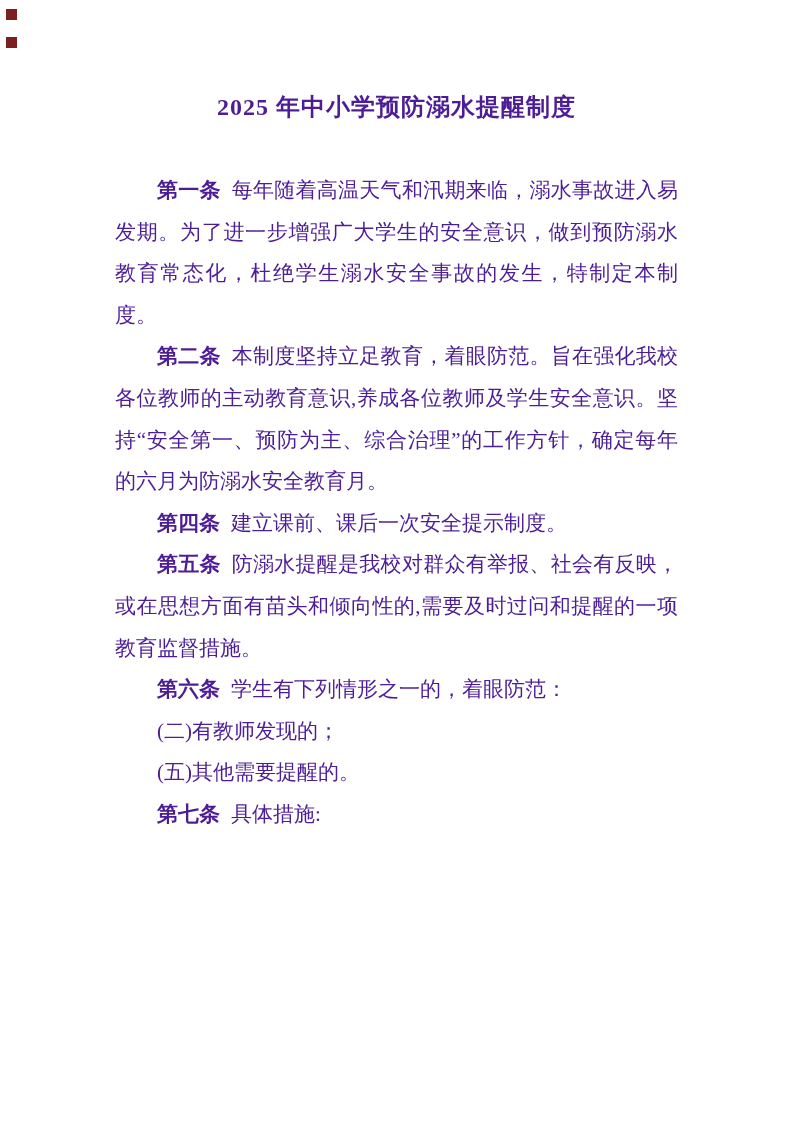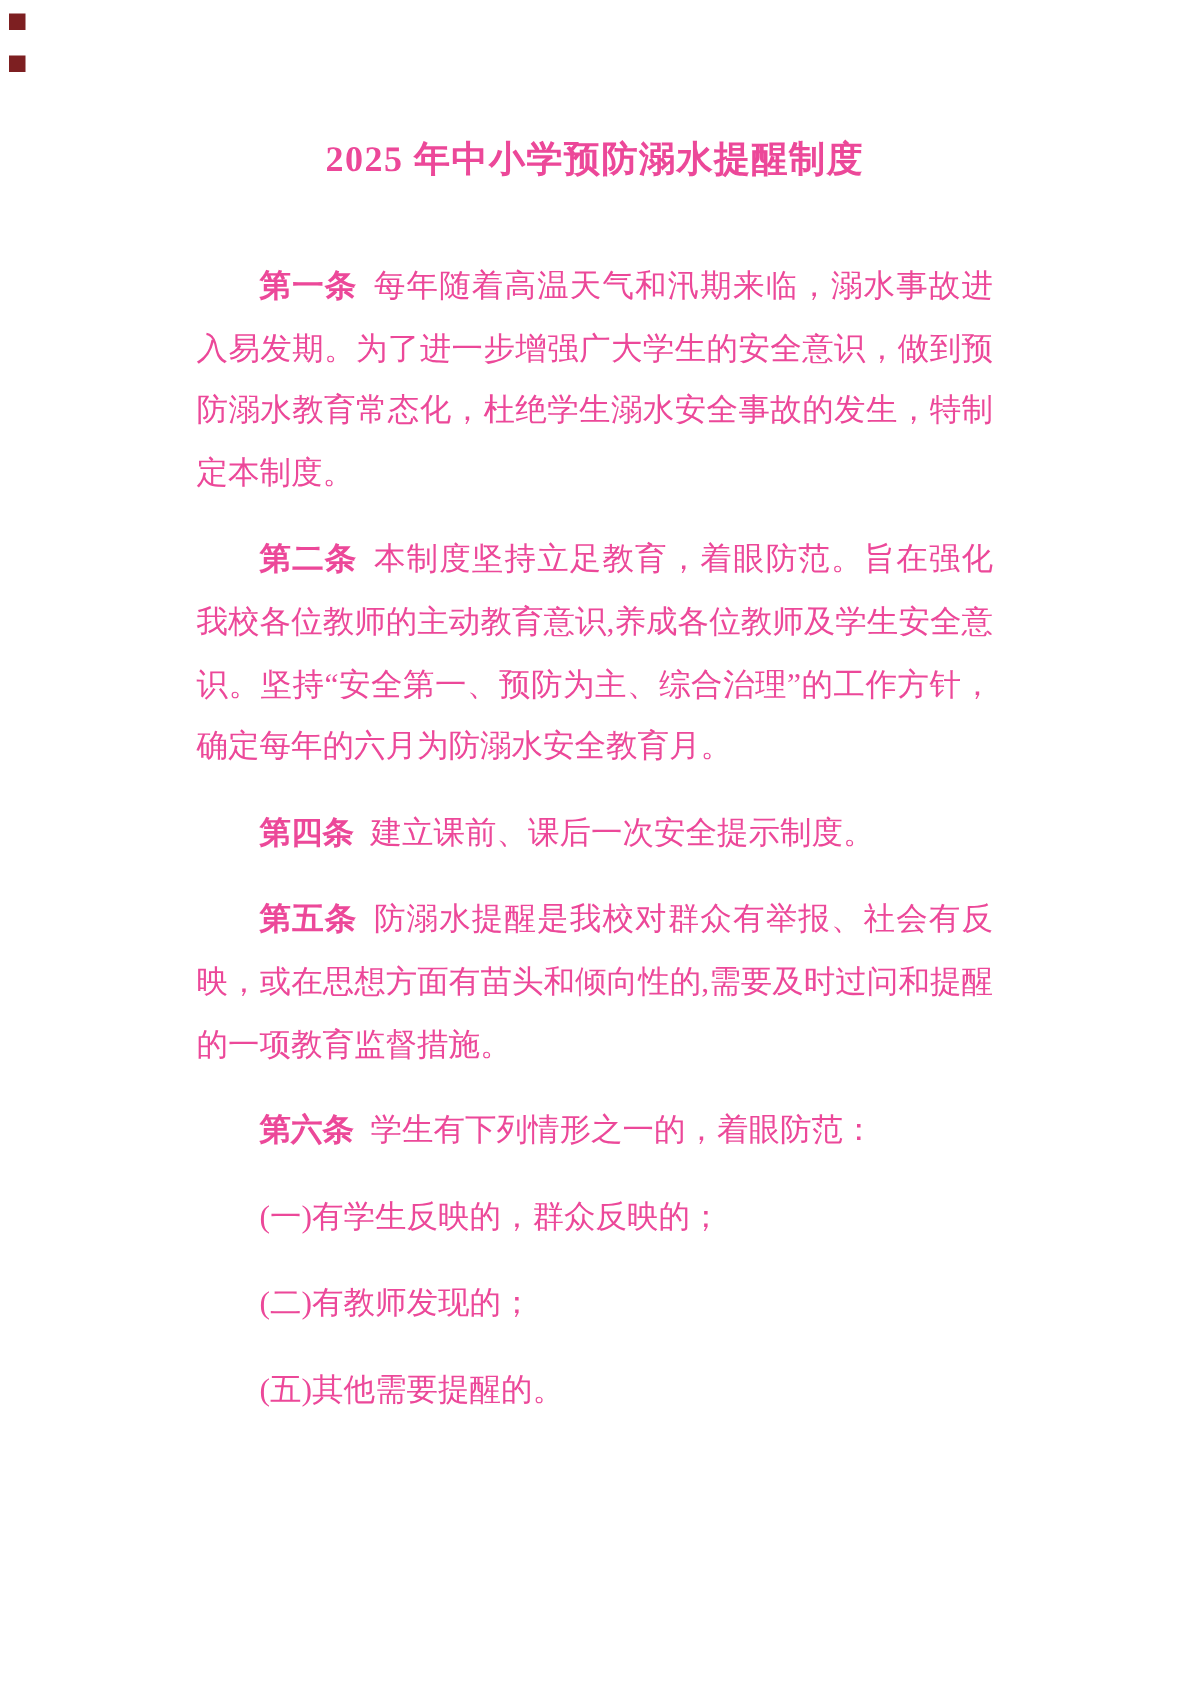--- a/index.html
+++ b/index.html
@@ -7,21 +7,21 @@
     padding: 0;
     background: #ffffff;
   }
   .page {
     position: relative;
     width: 793px;
     height: 948px;
     background: #ffffff;
     overflow: hidden;
     font-family: "Liberation Serif", "DejaVu Serif", serif;
-    color: #ec4899;
+    color: #4c1d95;
   }
   .corner-mark {
     position: absolute;
     left: 6px;
     width: 11px;
     height: 11px;
   }
   .corner-mark.m1 { top: 9px; }
   .corner-mark.m2 { top: 37px; }
   .doc {
@@ -33,21 +33,21 @@
   .doc-title {
     margin: 0 0 46px 0;
     font-size: 24px;
     line-height: 34px;
     font-weight: bold;
     text-align: center;
     letter-spacing: 1px;
     white-space: nowrap;
   }
   .para {
-    margin: 16px;
+    margin: 0;
     font-size: 21px;
     line-height: 41.6px;
     text-align: justify;
     text-justify: inter-character;
     text-indent: 42px;
   }
   .para .label {
     font-weight: bold;
     margin-right: 11px;
   }
@@ -68,20 +68,19 @@
 
     <p class="para"><strong class="label">第二条</strong><span>本制度坚持立足教育，着眼防范。旨在强化我校各位教师的主动教育意识,养成各位教师及学生安全意识。坚持“安全第一、预防为主、综合治理”的工作方针，确定每年的六月为防溺水安全教育月。</span></p>
 
 
     <p class="para"><strong class="label">第四条</strong><span>建立课前、课后一次安全提示制度。</span></p>
 
     <p class="para"><strong class="label">第五条</strong><span>防溺水提醒是我校对群众有举报、社会有反映，或在思想方面有苗头和倾向性的,需要及时过问和提醒的一项教育监督措施。</span></p>
 
     <p class="para"><strong class="label">第六条</strong><span>学生有下列情形之一的，着眼防范：</span></p>
 
-    <p class="para">(一)有学生反映的，群众反映的；</p>
     <p class="para">(二)有教师发现的；</p>
     <p class="para">(五)其他需要提醒的。</p>
 
     <p class="para"><strong class="label">第七条</strong><span>具体措施:</span></p>
 
   </div>
 </div>
 
 </body></html>

